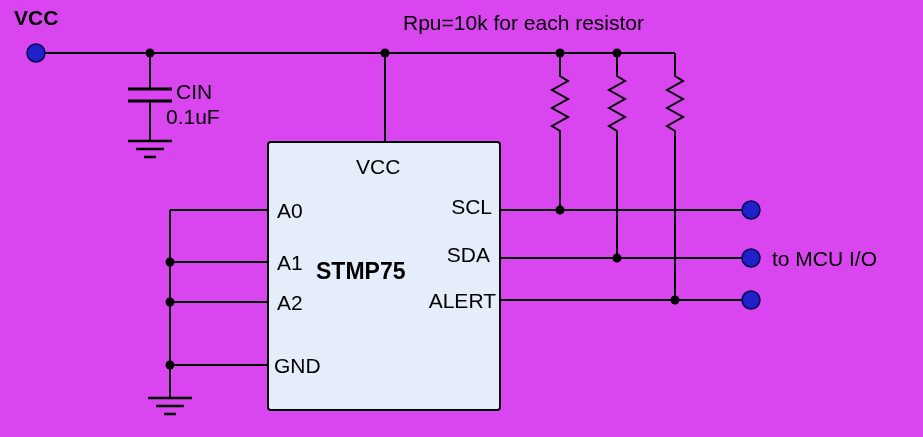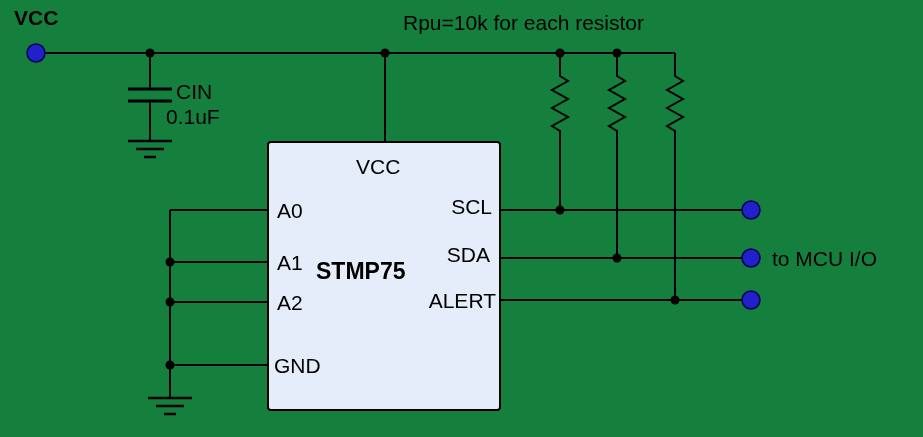--- a/index.html
+++ b/index.html
@@ -4,21 +4,21 @@
 <style>
   html, body {
     margin: 0;
     padding: 0;
     background: #ffffff;
   }
   .stage {
     position: relative;
     width: 923px;
     height: 437px;
-    background: #15803d;
+    background: #d946ef;
     font-family: "Liberation Sans", sans-serif;
   }
   svg text {
     font-family: "Liberation Sans", sans-serif;
     font-size: 21px;
     fill: #000000;
   }
   svg text.bold {
     font-weight: bold;
   }

